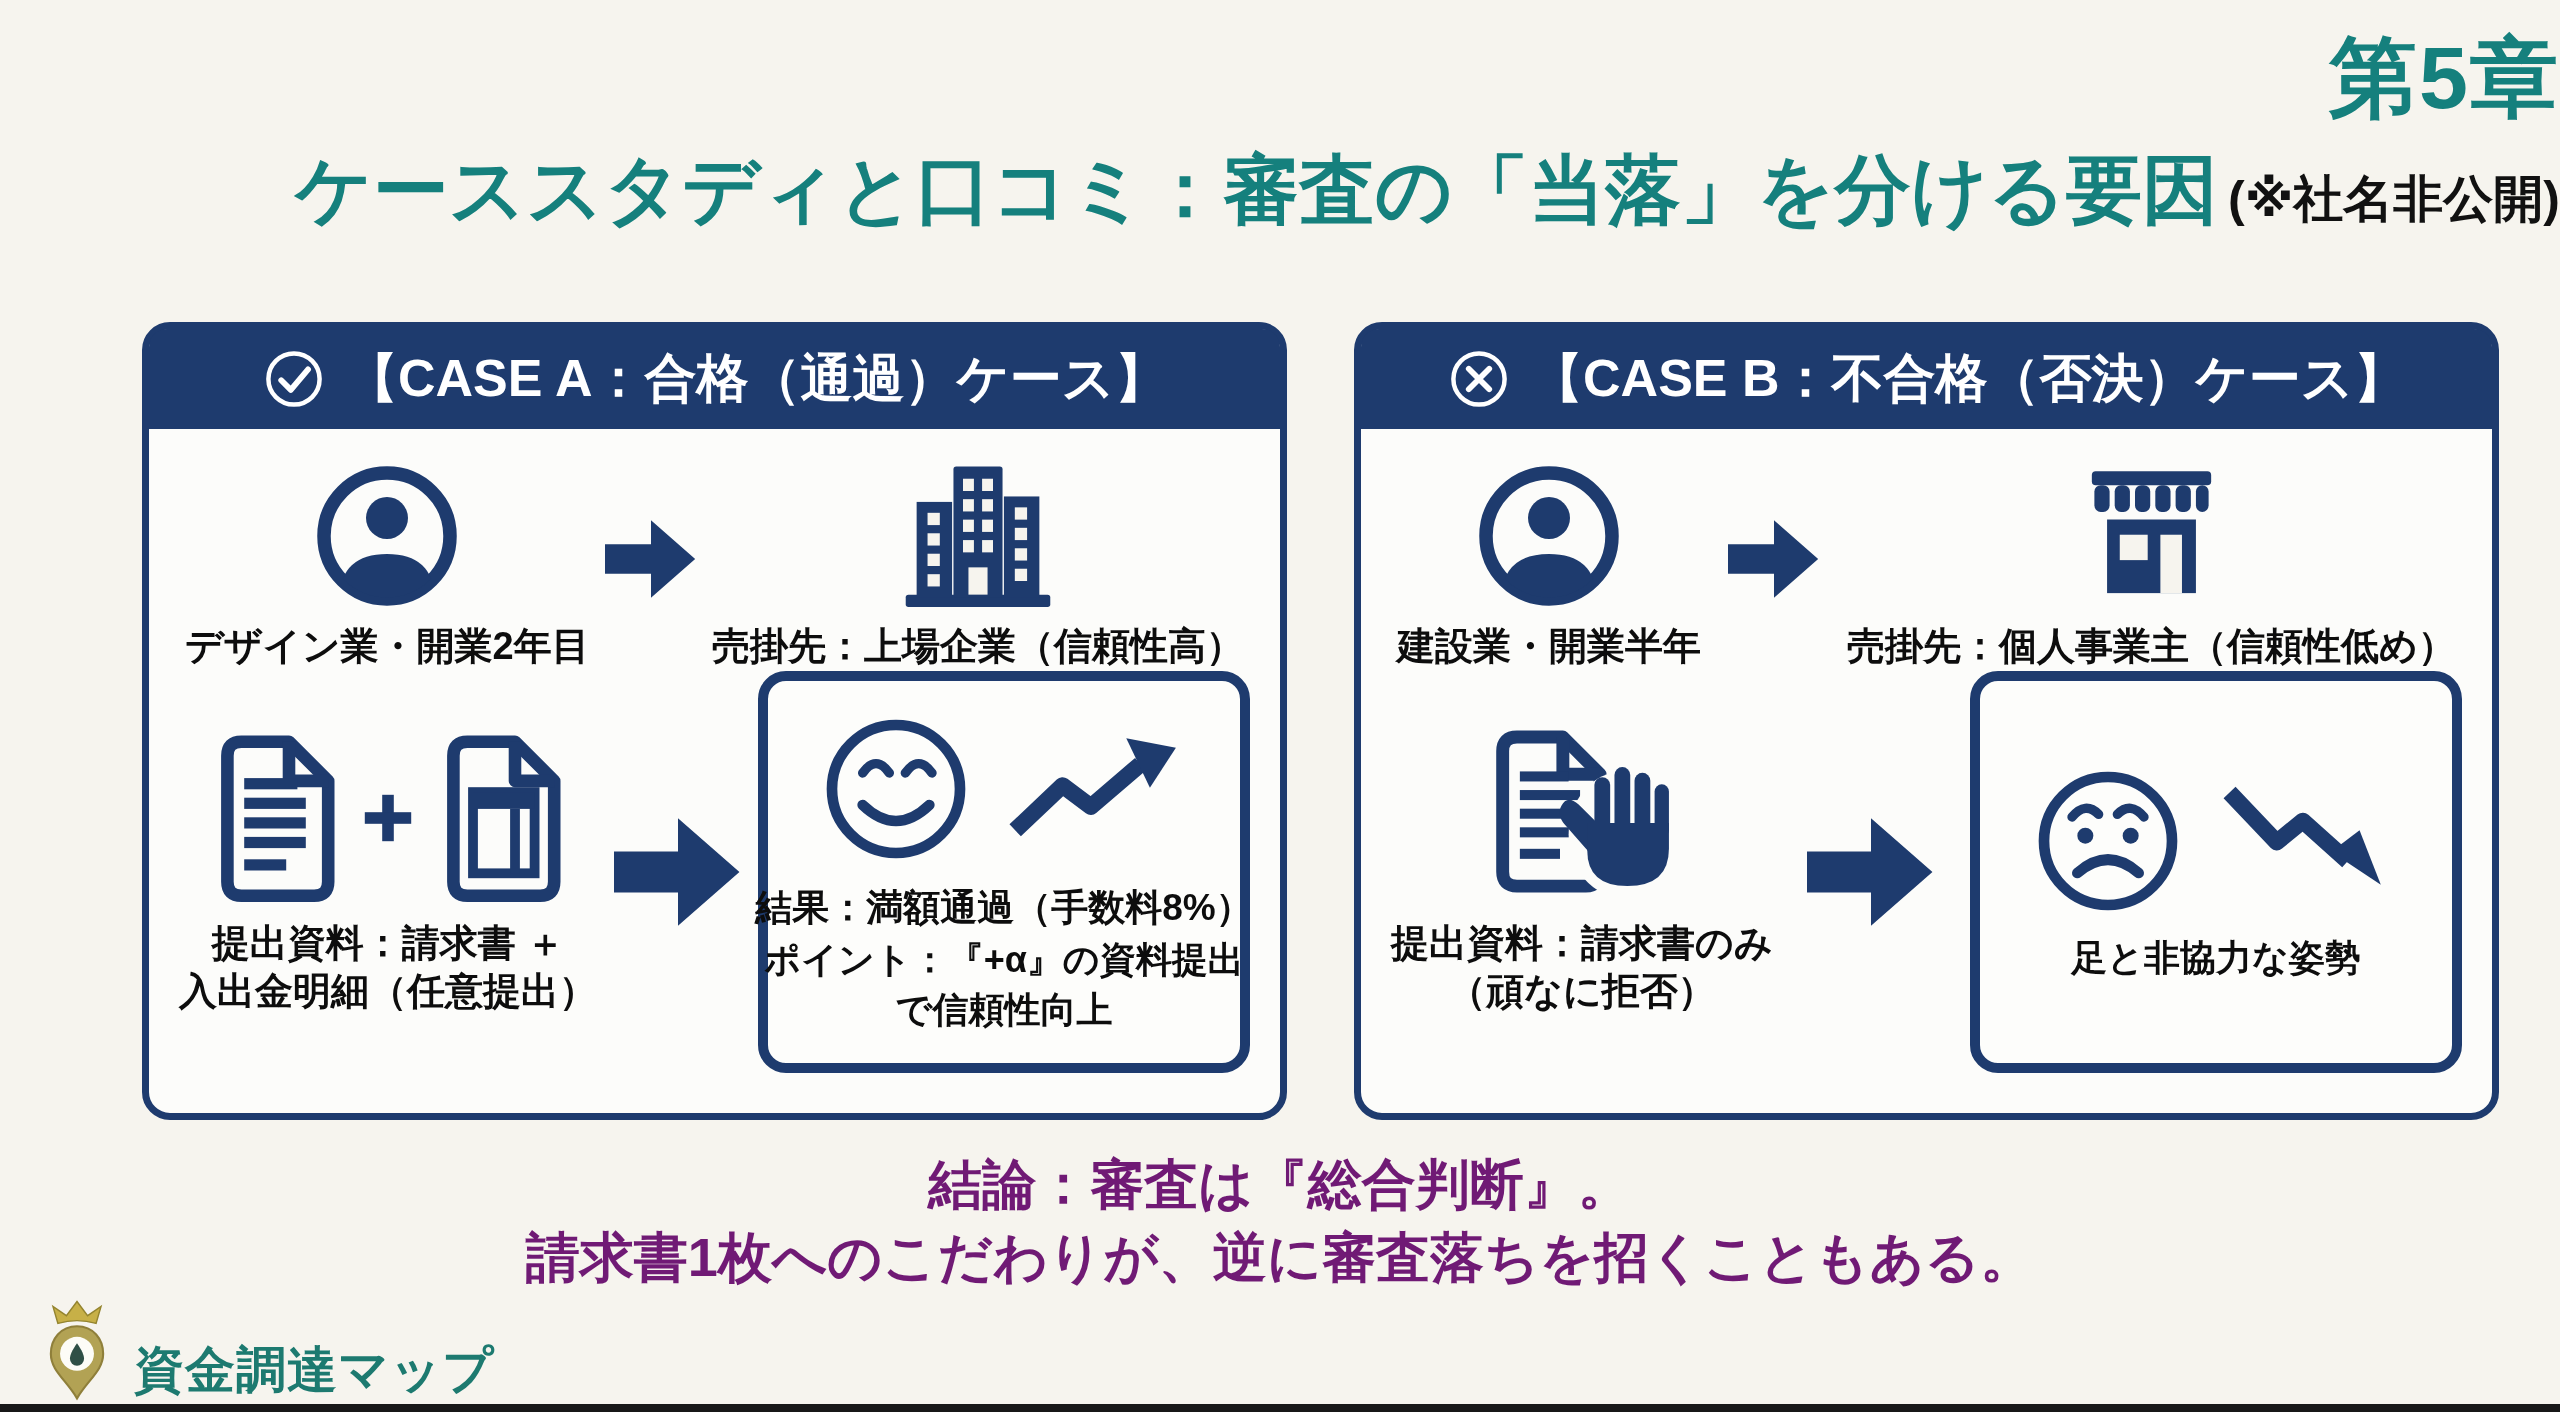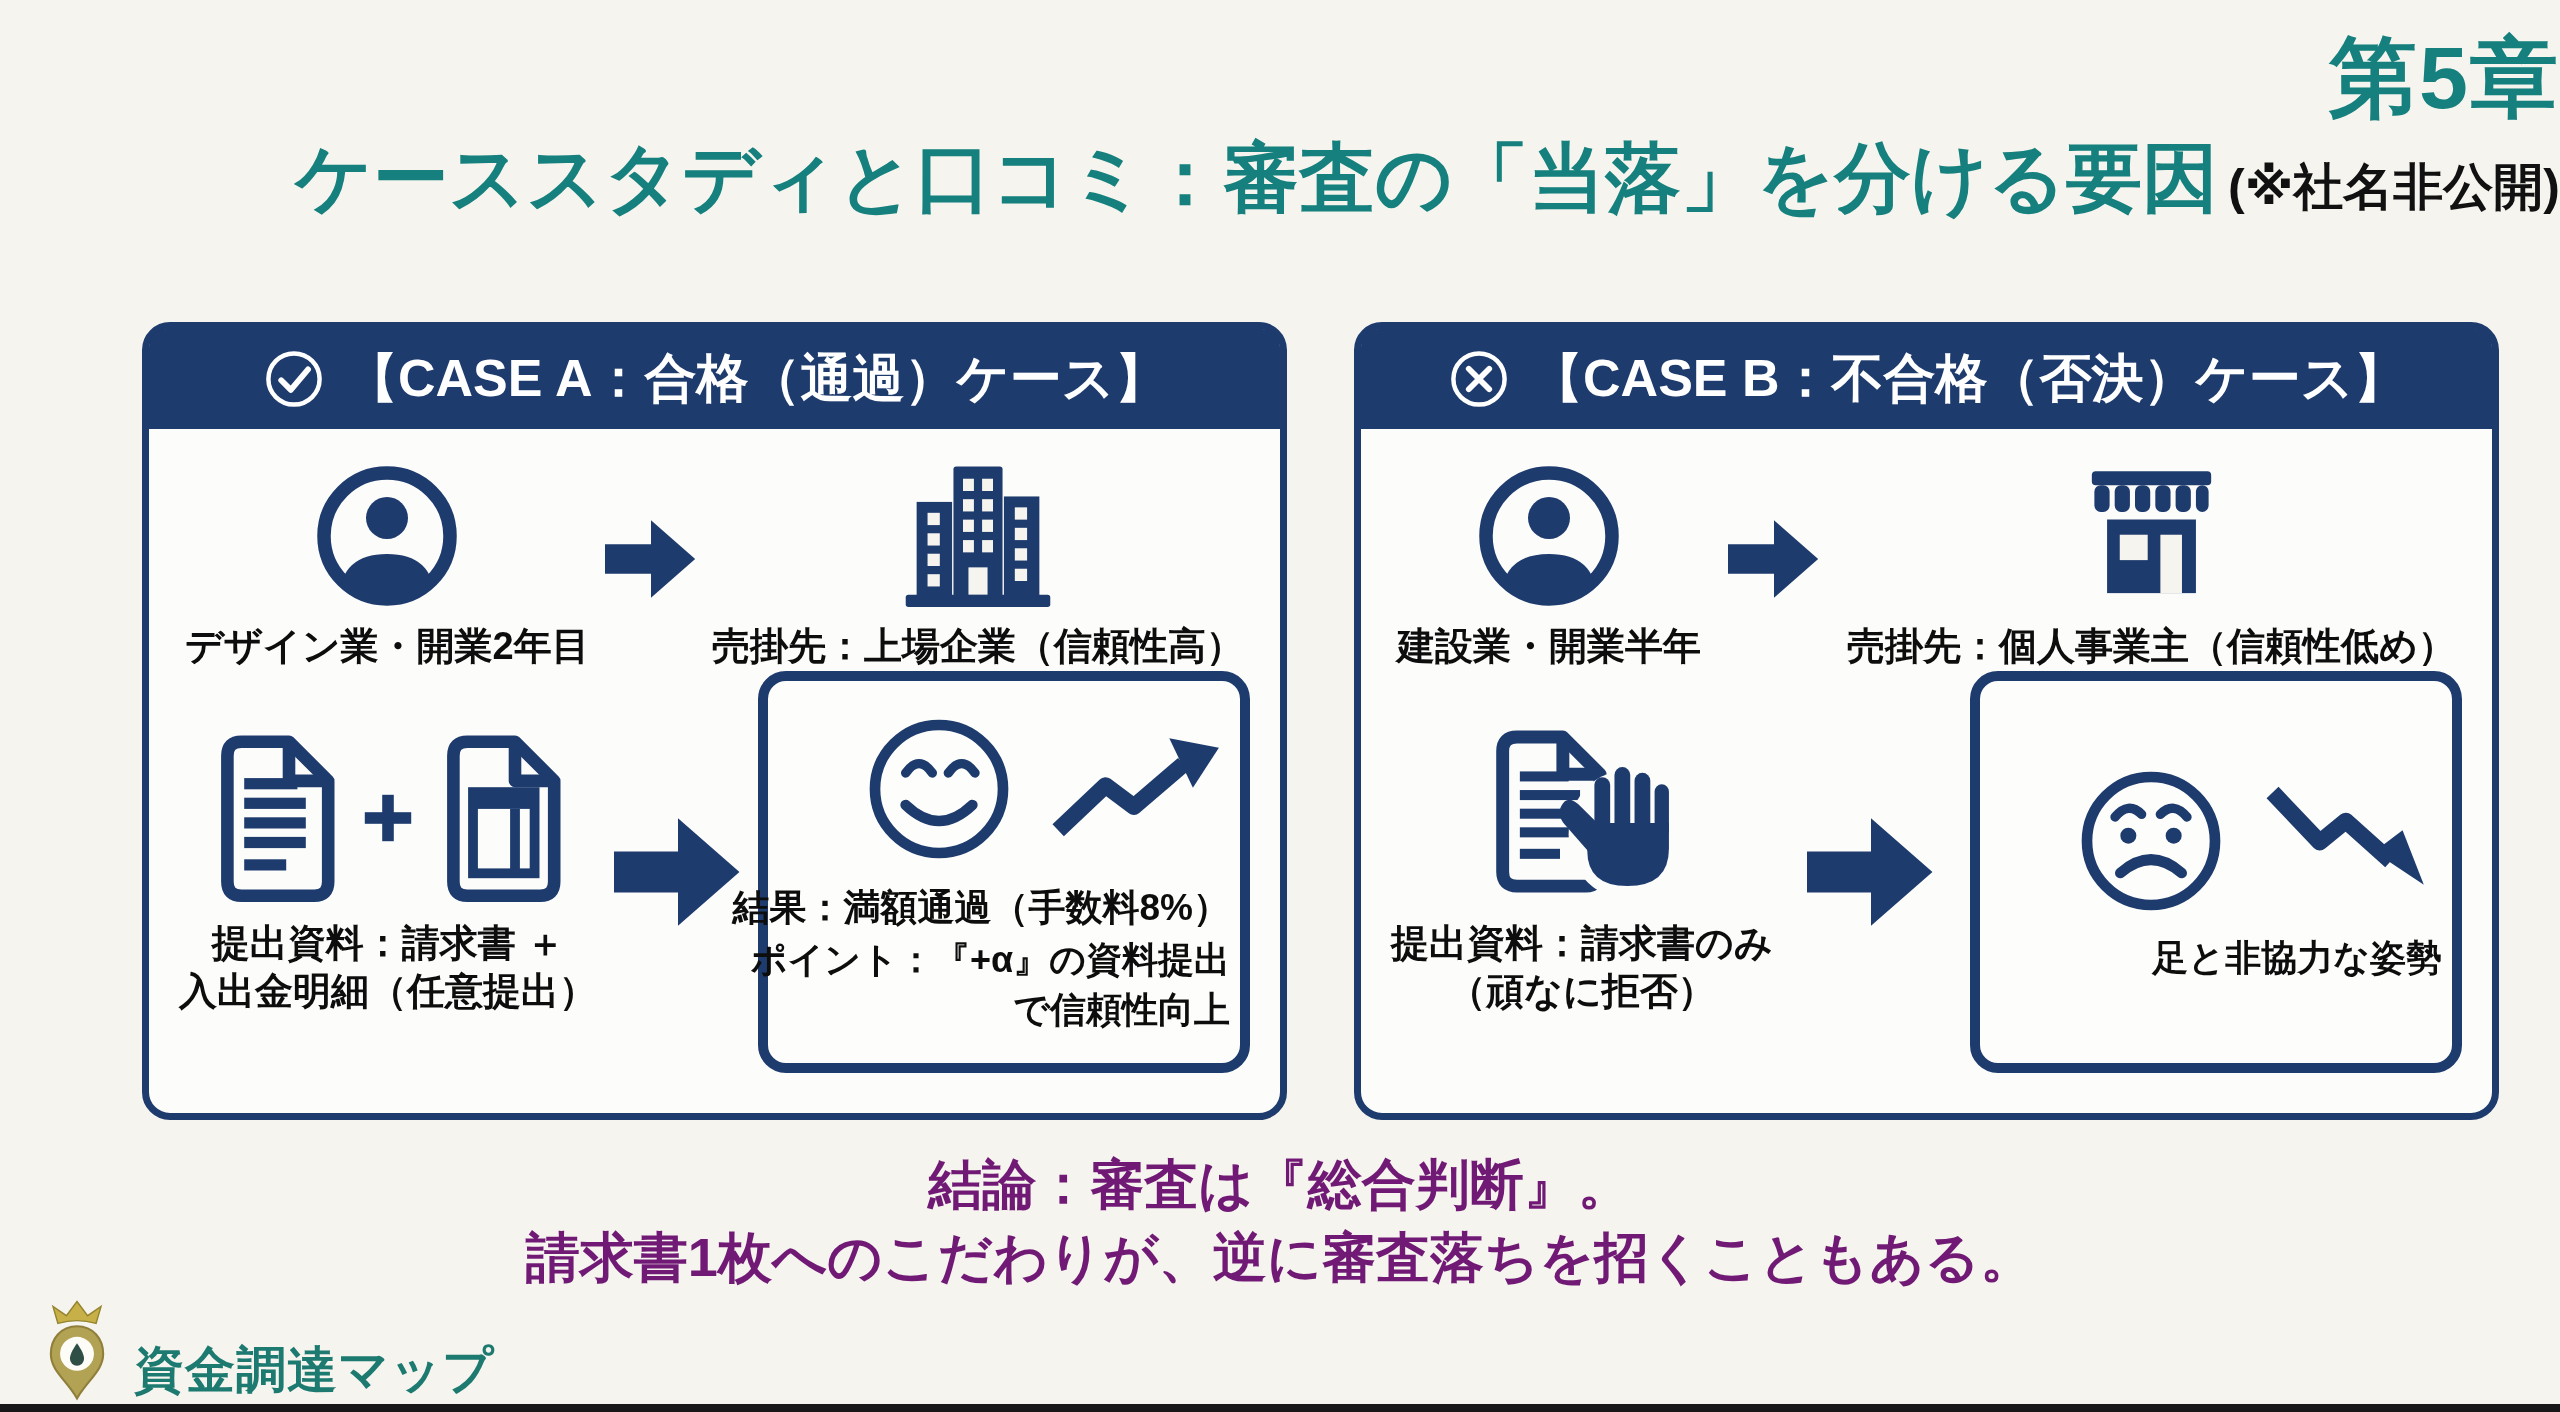--- a/index.html
+++ b/index.html
@@ -6,21 +6,21 @@
   body{background:#e8e8e4;}
   .stage{
     position:relative;width:2560px;height:1412px;overflow:hidden;
     background:#f6f4ee;
     font-family:"Liberation Sans","DejaVu Sans",sans-serif;
     font-weight:bold;color:#0d0d0d;
   }
   
   .title-block{position:absolute;top:30px;left:0;width:100%;text-align:right;line-height:1.08;}
   .main-title{font-size:88px;color:#15807d;letter-spacing:2px;}
-  .subtitle-line{margin-top:12px;font-size:76px;color:#15807d;white-space:nowrap;}
+  .subtitle-line{margin-top:24px;font-size:76px;color:#15807d;white-space:nowrap;}
   .subtitle-note{font-size:50px;color:#111;margin-left:10px;}
   
   .panel{
     position:absolute;top:322px;width:1145px;height:798px;box-sizing:border-box;
     background:#fcfcfa;border:7px solid #1e3b6e;border-radius:28px;margin-left:32px;
   }
   .panel.a{left:110px;}
   .panel.b{left:1322px;}
   .panel-header{
     height:100px;background:#1e3b6e;border-radius:18px 18px 0 0;
@@ -33,21 +33,21 @@
   }
   .row1{display:flex;align-items:flex-start;justify-content:space-between;padding:8px 8px 0;}
   .cell{display:flex;flex-direction:column;align-items:center;gap:12px;}
   .cell-label{font-size:38px;text-align:center;line-height:1.25;white-space:nowrap;}
   .arrow-small{margin-top:48px;}
   .row2{display:flex;align-items:center;justify-content:space-between;padding:0 2px;}
   .docs-row{display:flex;align-items:center;gap:14px;justify-content:center;}
   .result-box{
     box-sizing:border-box;width:492px;min-height:402px;
     border:10px solid #1e3b6e;border-radius:28px;background:#fdfdfb;
-    display:flex;flex-direction:column;align-items:flex-end;justify-content:center;
+    display:flex;flex-direction:column;align-items:center;justify-content:center;
     padding:14px 10px;gap:4px;
   }
   .result-icons{display:flex;align-items:center;gap:26px;margin-bottom:10px;}
   .result-line{font-size:37px;line-height:1.35;text-align:center;white-space:nowrap;}
   .point-line{font-size:36px;line-height:1.3;text-align:center;white-space:nowrap;}
   
   .conclusion{position:absolute;top:1148px;left:0;width:100%;text-align:center;line-height:1.35;}
   .conclusion-line{font-size:54px;color:#701a75;white-space:nowrap;}
   
   .brand{position:absolute;left:38px;top:1298px;display:flex;align-items:flex-end;gap:18px;}

